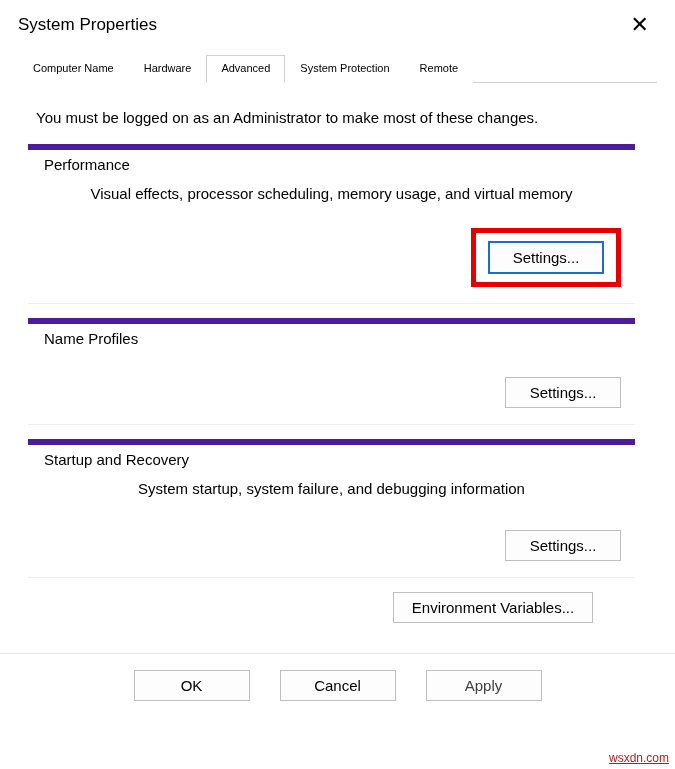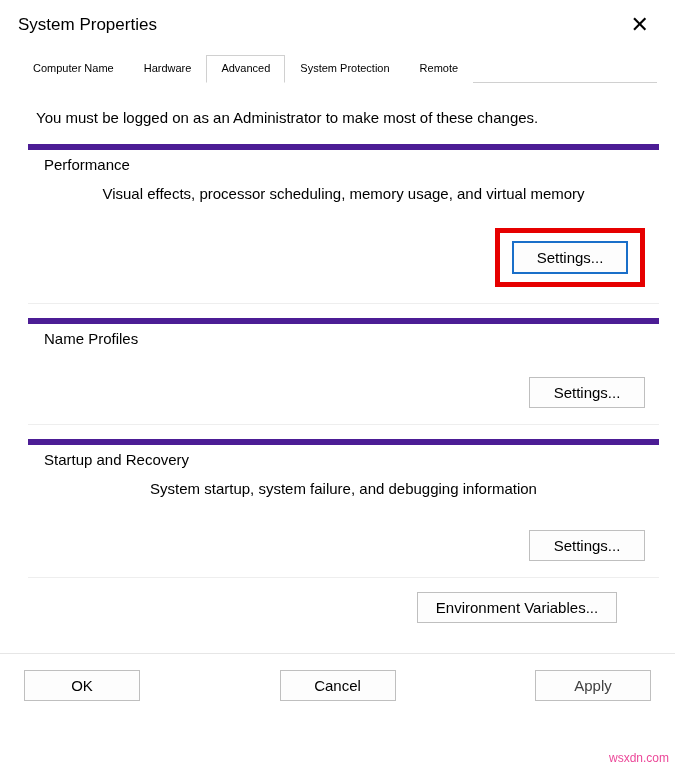--- a/index.html
+++ b/index.html
@@ -45,21 +45,21 @@
       background: #fff;
       cursor: default;
       font-size: 11px;
     }
     .tab.active {
       border-color: #d0d0d0;
       border-bottom: 1px solid #fff;
       z-index: 2;
     }
     .content {
-      padding: 18px 16px 10px 28px;
+      padding: 18px 40px 10px 28px;
     }
     .intro {
       margin: 8px 0 18px 8px;
       font-size: 15px;
     }
     .group {
       border-top: 6px solid #4c1d95;
       border-bottom: 1px solid #eee;
       padding: 0 0 16px 0;
       margin-bottom: 14px;
@@ -113,30 +113,31 @@
       padding-right: 42px;
       margin-top: 6px;
       margin-bottom: 14px;
     }
     .footer-sep {
       border-top: 1px solid #e6e6e6;
       margin: 6px 0 0 0;
     }
     .footer {
       display: flex;
-      justify-content: space-between;
+      justify-content: center;
       gap: 30px;
       padding: 16px 24px 12px 24px;
     }
     .watermark {
       position: absolute;
       right: 6px;
       bottom: 4px;
       font-size: 12px;
-      color: #ec4899;
+      color: #b91c1c;
+      text-decoration: underline;
     }
   </style>
 </head>
 <body>
 
 <div class="titlebar">
   <span class="titlebar-title">System Properties</span>
   <span class="close-x">✕</span>
 </div>
 

